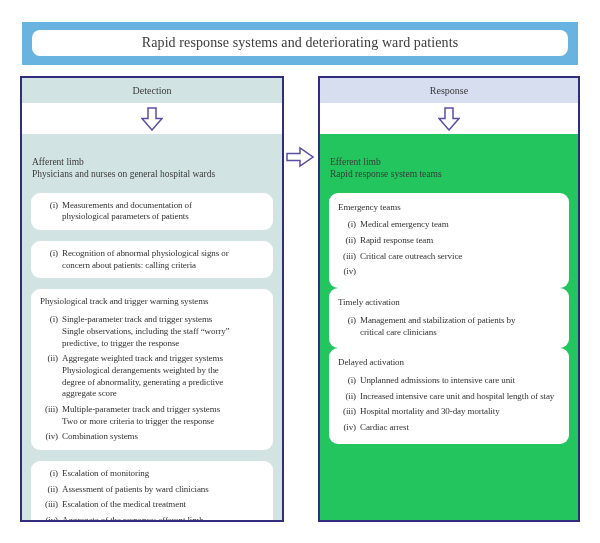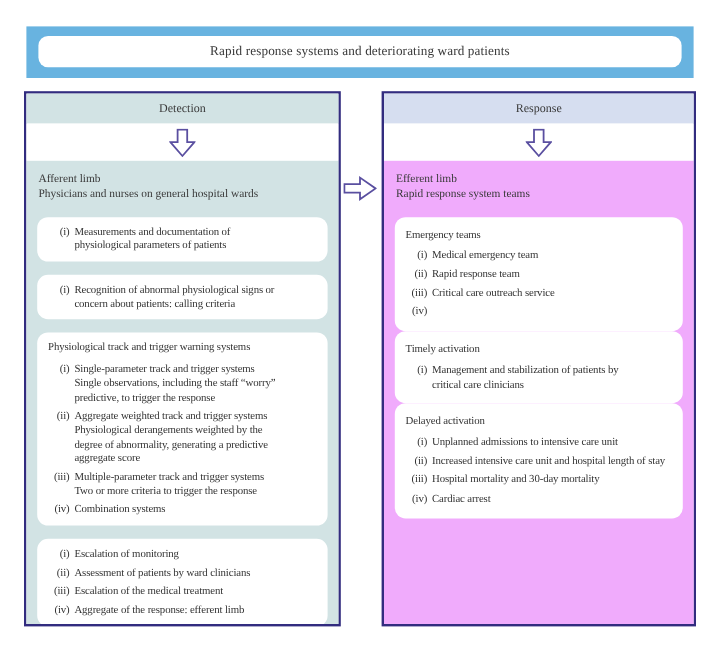--- a/index.html
+++ b/index.html
@@ -12,21 +12,21 @@
 
   
   .banner {
     position:absolute; left:22px; top:22px; width:556px; height:43px;
     background:#68b3e0;
   }
   .banner-inner {
     position:absolute; left:10px; top:8px; right:10px; bottom:9px;
     background:#ffffff; border-radius:8px;
     display:flex; align-items:center; justify-content:center;
-    font-size:11px; letter-spacing:0.1px;
+    font-size:14px; letter-spacing:0.1px;
   }
 
   
   .panel {
     position:absolute; top:76px; height:446px; box-sizing:border-box;
     border:2.5px solid #322c7f; background:#ffffff;
     display:flex; flex-direction:column;
   }
   .panel.left  { left:20px;  width:264px; }
   .panel.right { left:318px; width:262px; }
@@ -37,23 +37,23 @@
     font-size:10px;
   }
   .panel.left  .panel-header { background:#d2e3e4; }
   .panel.right .panel-header { background:#d6def0; }
 
   .arrow-strip {
     height:31px; flex:0 0 31px; background:#ffffff;
     display:flex; align-items:center; justify-content:center;
   }
 
-  .panel-body { flex:1 1 auto; padding:7px 9px 8px; overflow:hidden; }
+  .panel-body { flex:1 1 auto; padding:19px 9px 8px; overflow:hidden; }
   .panel.left  .panel-body { background:#d2e3e4; }
-  .panel.right .panel-body { background:#f0abfc; }
+  .panel.right .panel-body { background:#22c55e; }
 
   .subtitle { font-size:9.5px; line-height:1.3; margin:3px 0 12px 1px; }
 
   .wbox {
     background:#ffffff; border-radius:9px; padding:7px 8px;
     font-size:9px; line-height:1.3; color:#333333; letter-spacing:-0.1px;
     margin-bottom:11px;
   }
   .panel.right .wbox { padding:9px 8px 10px; margin-bottom:0; }
   .panel-body .wbox:last-child { margin-bottom:0; }

